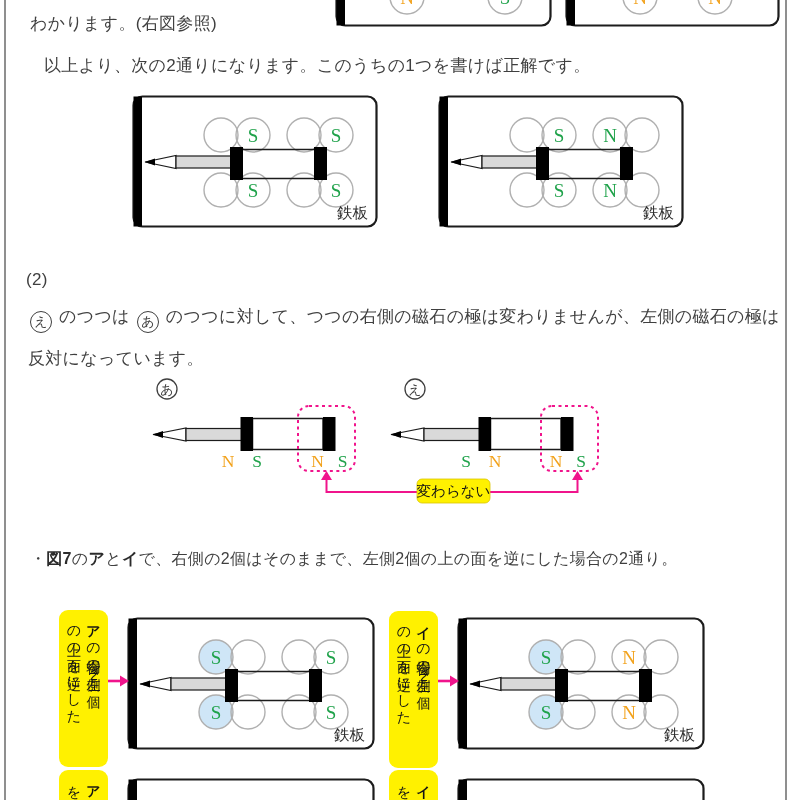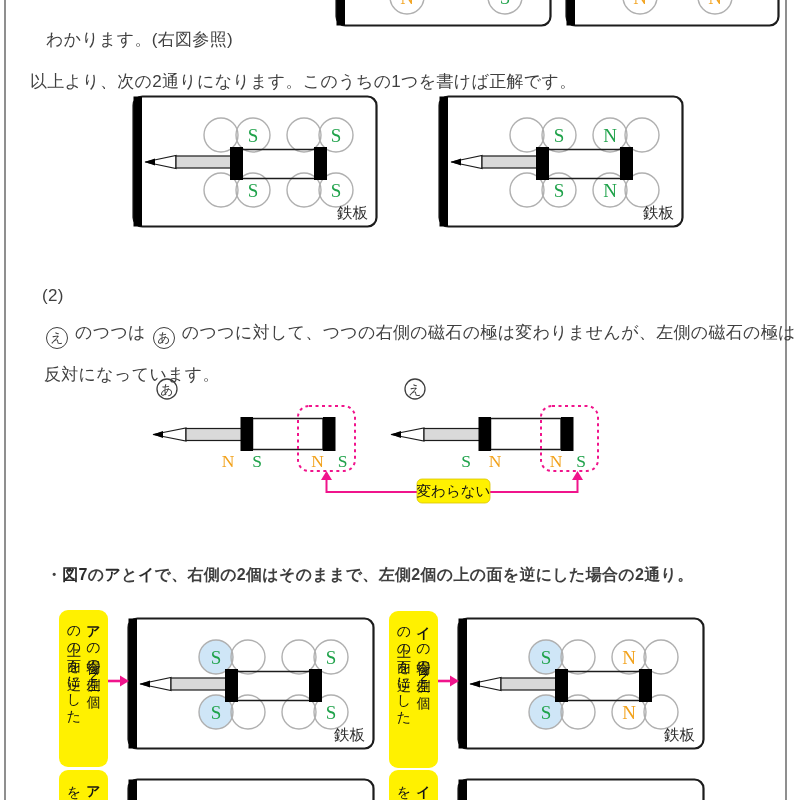--- a/index.html
+++ b/index.html
@@ -1,20 +1,20 @@
 <!DOCTYPE html>
 <html><head>
 <meta charset="utf-8">
 <style>
   html,body{margin:0;padding:0;background:#fff;}
   .page{position:relative;width:800px;height:800px;background:#ffffff;overflow:hidden;
         font-family:"Liberation Sans","DejaVu Sans",sans-serif;color:#3f3f3f;}
   .pborder{position:absolute;top:0;bottom:0;width:2px;background:#8f8f8f;}
-  .t{position:absolute;margin:16px;font-size:17px;line-height:22px;white-space:nowrap;letter-spacing:0.3px;}
-  .t.small{font-size:16px;font-weight:bold;}
+  .t{position:absolute;margin:0;font-size:17px;line-height:22px;white-space:nowrap;letter-spacing:0.3px;}
+  .t.small{font-size:16px;}
   .t b{color:#2b2b2b;}
   .circled{display:inline-block;width:20px;height:20px;line-height:20px;border:1.4px solid #3f3f3f;
            border-radius:50%;text-align:center;font-size:13px;vertical-align:-4px;margin:0 2px;letter-spacing:0;}
   .vlabel{position:absolute;writing-mode:vertical-rl;text-orientation:upright;background:#fff100;
           border-radius:9px;padding:6px 5px;font-size:14px;line-height:19.5px;color:#141414;
           letter-spacing:0.5px;overflow:hidden;}
   .vlabel .vcol{display:block;}
   .vlabel b{font-weight:bold;}
   #fig-layer{position:absolute;left:0;top:0;}
 </style>
@@ -204,21 +204,21 @@
         <line x1="104" y1="681" x2="120" y2="681" stroke="#f0148c" stroke-width="2.6"></line>
         <polygon points="120,675.5 120,686.5 129,681" fill="#f0148c"></polygon>
       </g>
       <g>
         <line x1="434" y1="681" x2="450" y2="681" stroke="#f0148c" stroke-width="2.6"></line>
         <polygon points="450,675.5 450,686.5 459,681" fill="#f0148c"></polygon>
       </g>
     </svg>
 
   <p class="t" style="left:30px;top:13px;">わかります。(右図参照)</p>
-  <p class="t" style="left:14px;top:55px;">以上より、次の2通りになります。このうちの1つを書けば正解です。</p>
+  <p class="t" style="left:44px;top:55px;">以上より、次の2通りになります。このうちの1つを書けば正解です。</p>
   <p class="t" style="left:26px;top:269px;">(2)</p>
   <p class="t" style="left:28px;top:306px;"><span class="circled">え</span><span> のつつは </span><span class="circled">あ</span><span> のつつに対して、つつの右側の磁石の極は変わりませんが、左側の磁石の極は</span></p>
   <p class="t" style="left:28px;top:348px;">反対になっています。</p>
   <p class="t small" style="left:30px;top:548px;"><span>・</span><b>図7</b><span>の</span><b>ア</b><span>と</span><b>イ</b><span>で、右側の2個はそのままで、左側2個の上の面を逆にした場合の2通り。</span></p>
 
   <div class="vlabel" style="left:59px;top:610px;height:145px;">
     <span class="vcol"><b>ア</b><span>の場合の左側2個</span></span>
     <span class="vcol">の上の面を逆にした</span>
   </div>
   <div class="vlabel" style="left:389px;top:611px;height:145px;">

